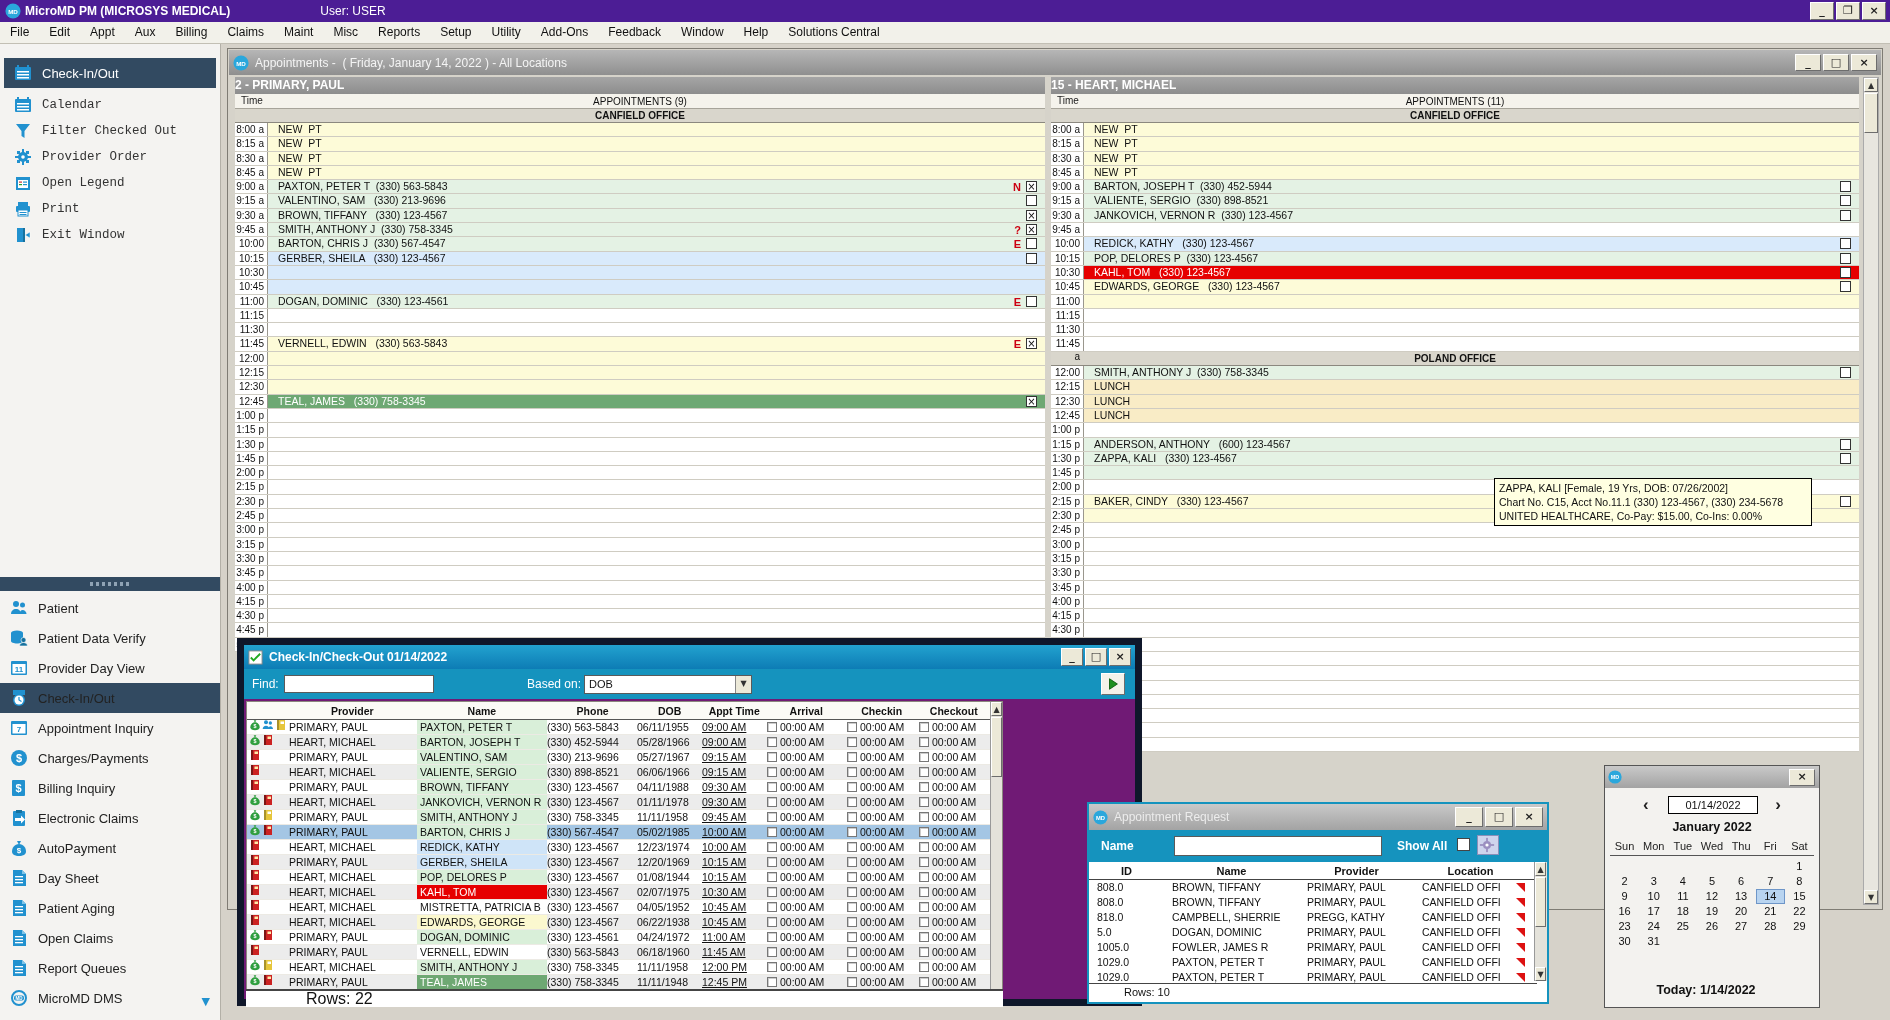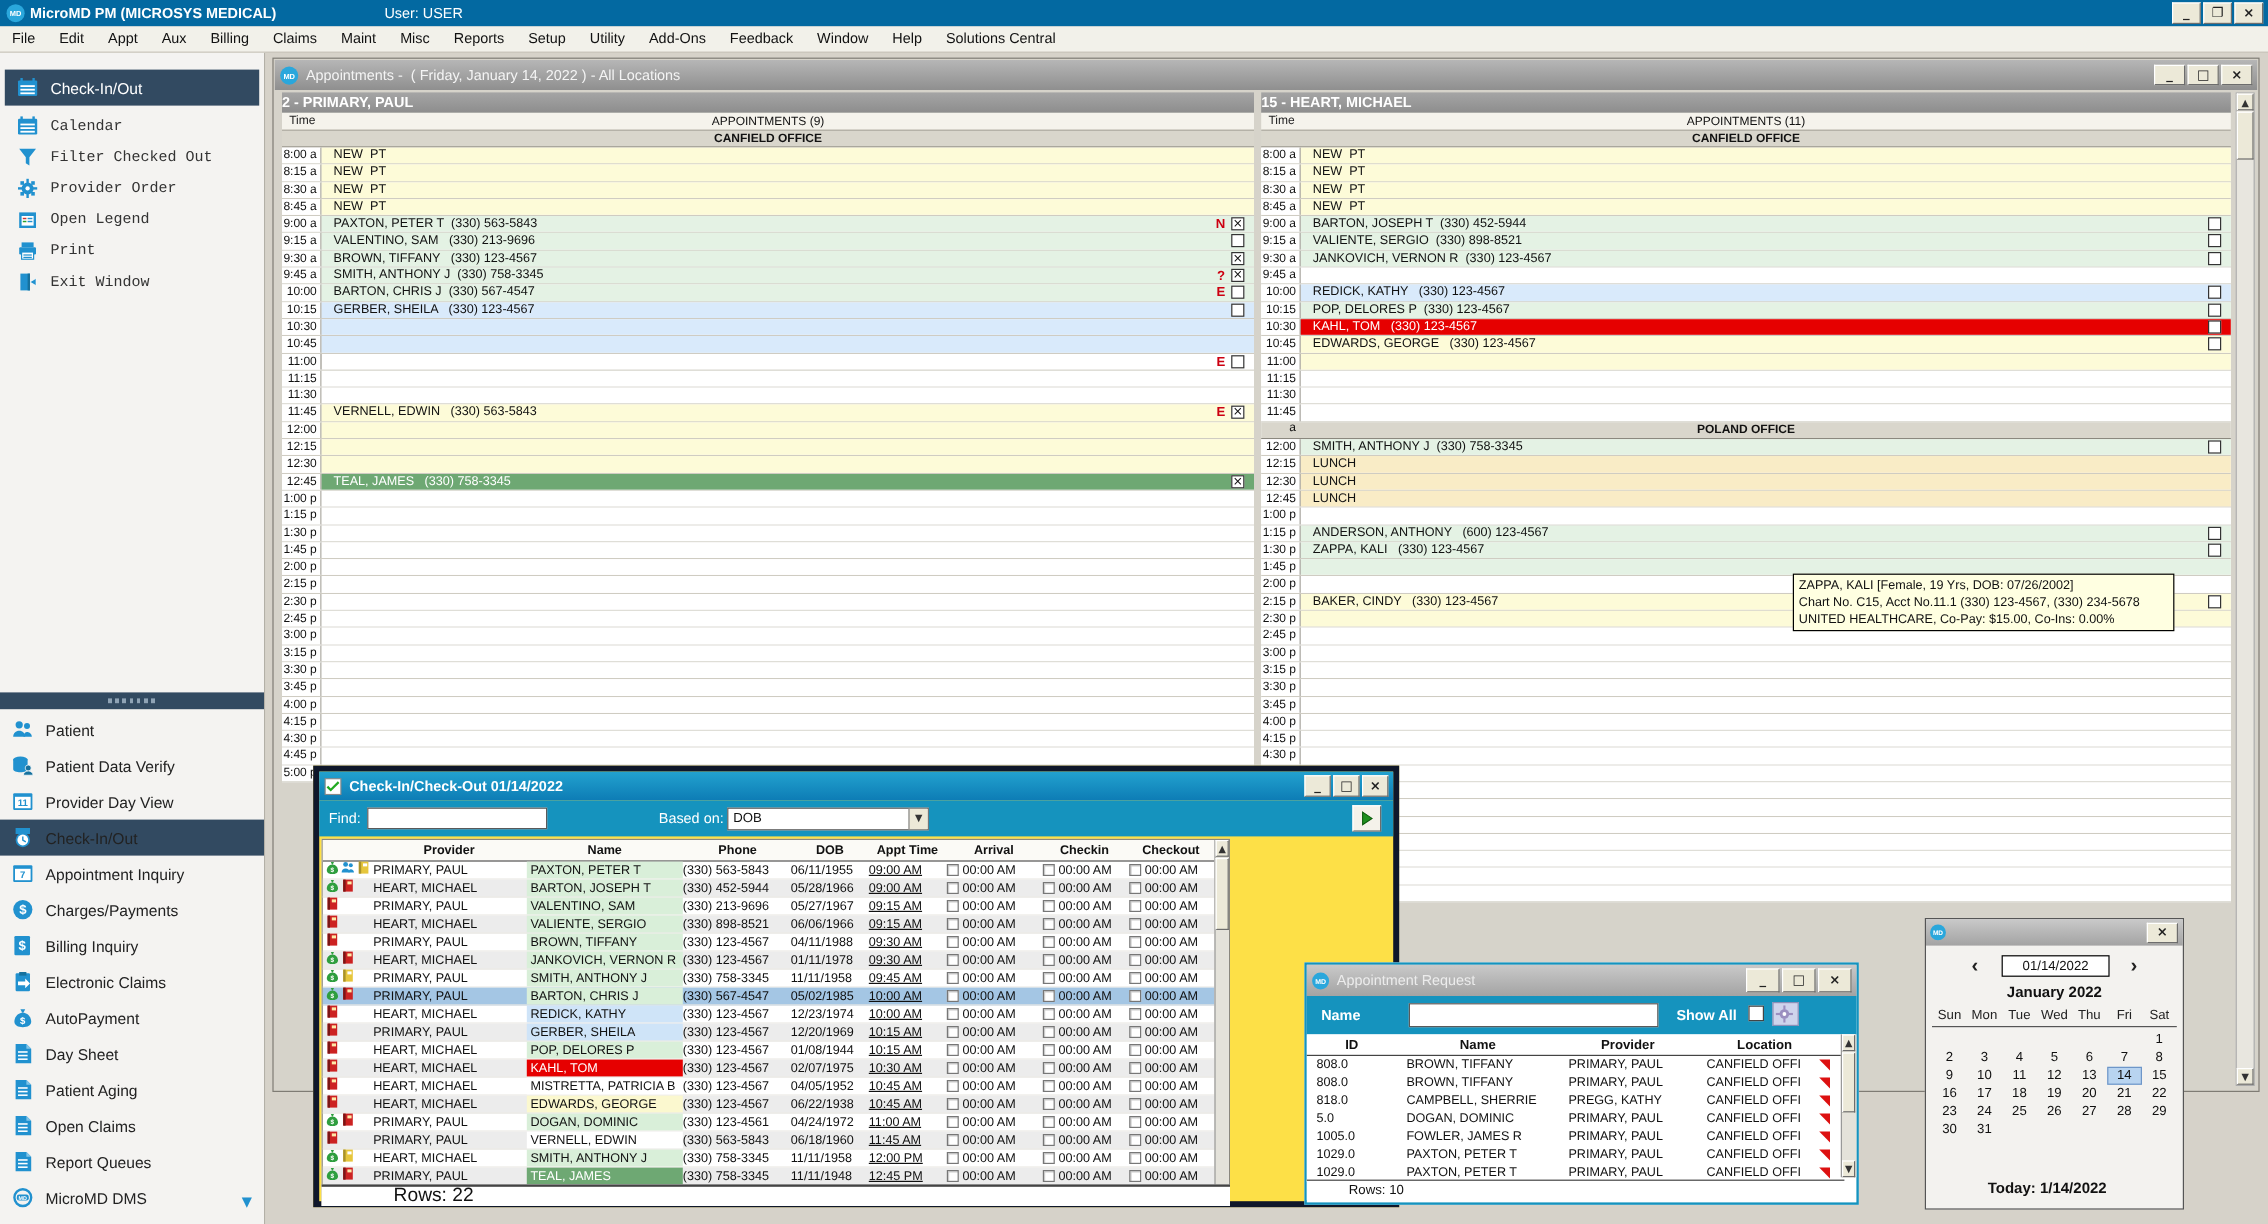--- a/index.html
+++ b/index.html
@@ -1,21 +1,21 @@
 <!DOCTYPE html>
 <html><head>
 <meta charset="utf-8">
 <style>
   * { margin:0; padding:0; box-sizing:border-box; }
   html,body { width:1890px; height:1020px; overflow:hidden; }
   body { font-family:"Liberation Sans", sans-serif; }
   #root { position:relative; width:1890px; height:1020px; background:#d6d2c9; overflow:hidden; }
 
   
-  #titlebar { position:absolute; left:0; top:0; width:1890px; height:22px; background:#0369a1; color:#fff; display:flex; align-items:center; }
+  #titlebar { position:absolute; left:0; top:0; width:1890px; height:22px; background:#4c1d95; color:#fff; display:flex; align-items:center; }
   #titlebar .app-title { font-size:12px; font-weight:bold; margin-left:4px; }
   #titlebar .user { font-size:12px; margin-left:90px; }
   .md-logo { width:16px; height:16px; margin-left:5px; flex:0 0 auto; }
   .winbtns { position:absolute; right:4px; top:2px; display:flex; gap:2px; }
   .wbtn { width:24px; height:18px; background:#ece9d8; border:1px solid; border-color:#fff #6d6d6d #6d6d6d #fff; font-size:11px; font-weight:bold; color:#222; text-align:center; line-height:16px; font-family:"DejaVu Sans",sans-serif; }
   #menubar { position:absolute; left:0; top:22px; width:1890px; height:22px; background:#f2f1ea; border-bottom:1px solid #c2bfb4; display:flex; align-items:center; }
   .menu-item { font-size:12px; color:#111; padding:0 10px; line-height:21px; }
 
   
   #sidebar { position:absolute; left:0; top:44px; width:221px; height:976px; background:#f4f3f1; border-right:1px solid #b3b0a7; }
@@ -59,21 +59,21 @@
   .sb-thumb { position:absolute; left:0; top:15px; width:14px; height:40px; background:#ece9d8; border:1px solid; border-color:#fff #6d6d6d #6d6d6d #fff; }
 
   
   #tooltip { position:absolute; left:1494px; top:478px; width:318px; background:#ffffe1; border:1px solid #000; font-size:10.5px; color:#111; padding:2px 4px; line-height:14px; white-space:nowrap; z-index:5; }
 
   
   .dlg-btns { position:absolute; right:4px; top:3px; display:flex; gap:2px; }
   .dlg-btn { width:22px; height:18px; background:#ece9d8; border:1px solid; border-color:#fff #6d6d6d #6d6d6d #fff; font-size:11px; font-weight:bold; text-align:center; line-height:15px; color:#222; font-family:"DejaVu Sans",sans-serif; }
 
   
-  #checkin { position:absolute; left:237px; top:638px; width:905px; height:368px; background:#fde047; border:5px solid #0f172a; z-index:10;margin-left:24px; }
+  #checkin { position:absolute; left:237px; top:638px; width:905px; height:368px; background:#701a75; border:7px solid #0f172a; z-index:10; }
   #checkin .title { position:absolute; left:0; top:0; right:0; height:24px; background:linear-gradient(#22a2cf,#0d7cb5); color:#fff; font-size:12px; font-weight:bold; display:flex; align-items:center; }
   #checkin .title svg { width:15px; height:15px; margin-left:4px; }
   #checkin .title .t { margin-left:6px; }
   #checkin .toolbar { position:absolute; left:0; top:24px; right:0; height:30px; background:#1593be; color:#fff; font-size:12px; }
   #checkin .toolbar .lbl { position:absolute; top:8px; }
   .tb-input { position:absolute; background:#fff; border:1px solid #5a5a5a; height:18px; top:6px; font-size:11px; padding:0 3px; color:#111; }
   .dd { position:absolute; top:6px; height:19px; background:#fff; border:1px solid #5a5a5a; font-size:11px; color:#111; }
   .dd .v { position:absolute; left:4px; top:2px; }
   .dd .a { position:absolute; right:0; top:0; width:16px; height:17px; background:#ece9d8; border-left:1px solid #888; text-align:center; font-size:8px; line-height:16px; color:#333; font-family:"DejaVu Sans",sans-serif; }
   #go-btn { position:absolute; right:10px; top:4px; width:24px; height:22px; background:#f4f2ea; border:1px solid; border-color:#fff #6d6d6d #6d6d6d #fff; }
@@ -459,20 +459,21 @@
           <div class="sch-row">
             <div class="sch-time">10:30 a</div>
             <div class="sch-cell bg-b"></div>
           </div>
           <div class="sch-row">
             <div class="sch-time">10:45 a</div>
             <div class="sch-cell bg-b"></div>
           </div>
           <div class="sch-row">
             <div class="sch-time">11:00 a</div>
+            <div class="sch-cell bg-g">DOGAN, DOMINIC   (330) 123-4561</div>
             <span class="flag">E</span>
             <span class="schk"></span>
           </div>
           <div class="sch-row">
             <div class="sch-time">11:15 a</div>
             <div class="sch-cell bg-w"></div>
           </div>
           <div class="sch-row">
             <div class="sch-time">11:30 a</div>
             <div class="sch-cell bg-w"></div>

